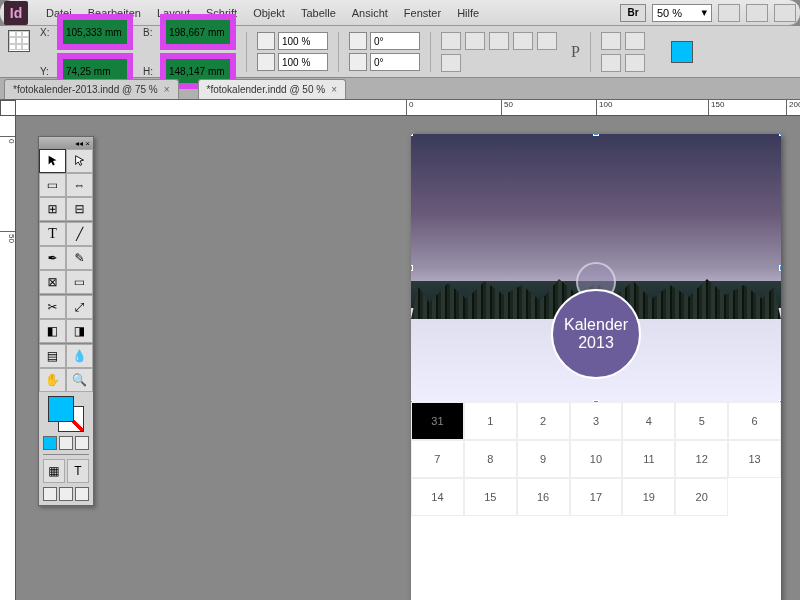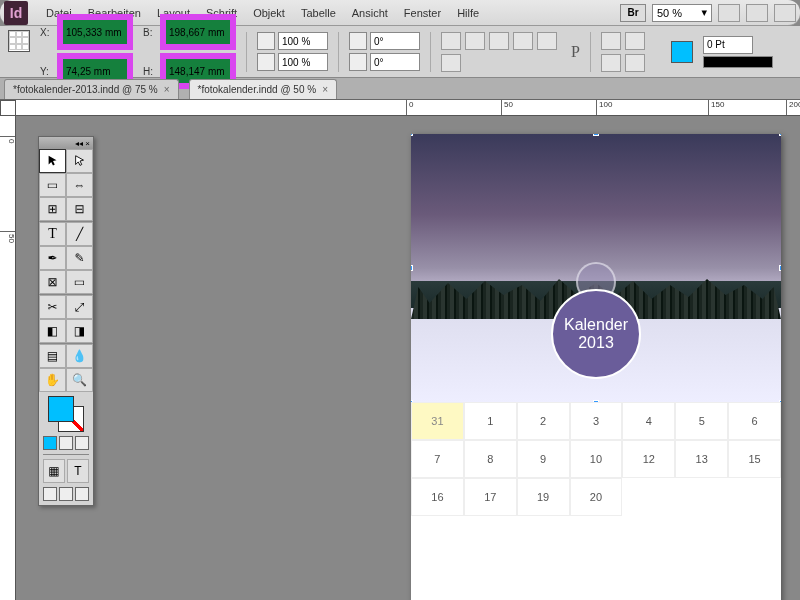--- a/index.html
+++ b/index.html
@@ -27,21 +27,21 @@
 .sep { width: 1px; height: 40px; background: #aaa; }
 .scale-icon { width: 18px; height: 18px; border: 1px solid #888; background: #eee; }
 .scale-input { width: 50px; height: 18px; background: #fff; border: 1px solid #888; padding: 0 3px; font-size: 10px; }
 .small-icons { display: flex; gap: 4px; flex-wrap: wrap; width: 120px; }
 .si { width: 20px; height: 18px; border: 1px solid #999; background: #e5e5e5; }
 .fill-sw { width: 22px; height: 22px; background: #00BFFF; border: 1px solid #555; }
 .pt-input { width: 50px; height: 18px; background: #fff; border: 1px solid #888; padding: 0 3px; font-size: 10px; }
 
 
 .doctabs { height: 22px; background: #b0b0b0; display: flex; align-items: flex-end; border-bottom: 1px solid #666; padding-left: 4px; }
-.doctab { height: 20px; padding: 3px 8px; background: #d0d0d0; border: 1px solid #888; border-bottom: none; margin-right: 10px; display: flex; align-items: center; gap: 6px; font-size: 10px; color: #333; border-radius: 3px 3px 0 0; }
+.doctab { height: 20px; padding: 3px 8px; background: #d0d0d0; border: 1px solid #888; border-bottom: none; margin-right: 19px; display: flex; align-items: center; gap: 6px; font-size: 10px; color: #333; border-radius: 3px 3px 0 0; }
 .doctab.active { background: #e8e8e8; }
 .tab-close { color: #666; }
 
 
 .workspace { position: relative; height: 500px; background: #888; }
 .ruler-h { position: absolute; top: 0; left: 16px; right: 0; height: 16px; background: #fff; border-bottom: 1px solid #555; overflow: hidden; }
 .ruler-v { position: absolute; top: 16px; left: 0; width: 16px; bottom: 0; background: #fff; border-right: 1px solid #555; overflow: hidden; }
 .ruler-corner { position: absolute; top: 0; left: 0; width: 16px; height: 16px; background: #fff; border: 1px solid #555; }
 .tick-h { position: absolute; top: 0; height: 16px; border-left: 1px solid #666; font-size: 8px; color: #333; padding-left: 2px; }
 .tick-v { position: absolute; left: 0; width: 16px; border-top: 1px solid #666; font-size: 8px; color: #333; writing-mode: vertical-rl; padding-top: 2px; }
@@ -71,21 +71,21 @@
 .sel-handle { position: absolute; width: 6px; height: 6px; background: #3399ff; border: 1px solid #fff; }
 .circle-badge { position: absolute; top: 155px; left: 140px; width: 90px; height: 90px; border-radius: 50%; background: #6a5d9a; border: 2px solid #fff; display: flex; flex-direction: column; align-items: center; justify-content: center; color: #fff; font-size: 16px; }
 .circle-small { position: absolute; top: 128px; left: 165px; width: 40px; height: 40px; border-radius: 50%; background: rgba(150,140,180,0.5); border: 2px solid rgba(255,255,255,0.5); }
 
 .day-header { height: 40px; display: flex; background: #eee; }
 .day-h { flex: 1; margin: 4px 2px; background: #6a5d9a; border-radius: 50%; display: flex; align-items: center; justify-content: center; color: #fff; font-size: 10px; position: relative; }
 .day-h::before { content:""; position:absolute; left:-6px; top:50%; width:10px; height:10px; background:#fff; border-radius:50%; transform:translateY(-50%); box-shadow: 0 0 3px rgba(0,0,0,0.3); }
 
 .cal-grid { display: grid; grid-template-columns: repeat(7, 1fr); }
 .cal-cell { height: 38px; display: flex; align-items: center; justify-content: center; font-size: 11px; color: #555; border: 0.5px solid #eee; }
-.cal-cell.prev { background: #fef9c3; color: #888; }
+.cal-cell.prev { background: #000000; color: #888; }
 
 svg { width: 14px; height: 14px; }
 </style>
 </head>
 <body>
 
 <div class="menubar">
   <div class="app-logo">Id</div>
   <div class="menu-item">Datei</div>
   <div class="menu-item">Bearbeiten</div>
@@ -176,24 +176,20 @@
   </div>
   <div style="font-size:16px;font-family:serif;color:#555">P</div>
   <div class="sep"></div>
   <div class="small-icons" style="width:60px">
     <div class="si"></div>
     <div class="si"></div>
     <div class="si"></div>
     <div class="si"></div>
   </div>
   <div class="fill-sw"></div>
-  <div style="display:flex;flex-direction:column;gap:2px">
-    <input class="pt-input" value="0 Pt" style="">
-    <div style="width:70px;height:12px;background:#000;border:1px solid #888"></div>
-  </div>
 </div>
 
 <div class="doctabs">
   <div class="doctab">
       <span>*fotokalender-2013.indd @ 75 %</span>
       <span class="tab-close">×</span>
     </div>
   <div class="doctab active">
       <span>*fotokalender.indd @ 50 %</span>
       <span class="tab-close">×</span>
@@ -298,22 +294,24 @@
           <div class="cal-cell">1</div>
           <div class="cal-cell">2</div>
           <div class="cal-cell">3</div>
           <div class="cal-cell">4</div>
           <div class="cal-cell">5</div>
           <div class="cal-cell">6</div>
           <div class="cal-cell">7</div>
           <div class="cal-cell">8</div>
           <div class="cal-cell">9</div>
           <div class="cal-cell">10</div>
+          <div class="cal-cell">11</div>
           <div class="cal-cell">12</div>
           <div class="cal-cell">13</div>
+          <div class="cal-cell">14</div>
           <div class="cal-cell">15</div>
           <div class="cal-cell">16</div>
           <div class="cal-cell">17</div>
           <div class="cal-cell">19</div>
           <div class="cal-cell">20</div>
         </div>
     </div>
 
   </div>
 </div>

